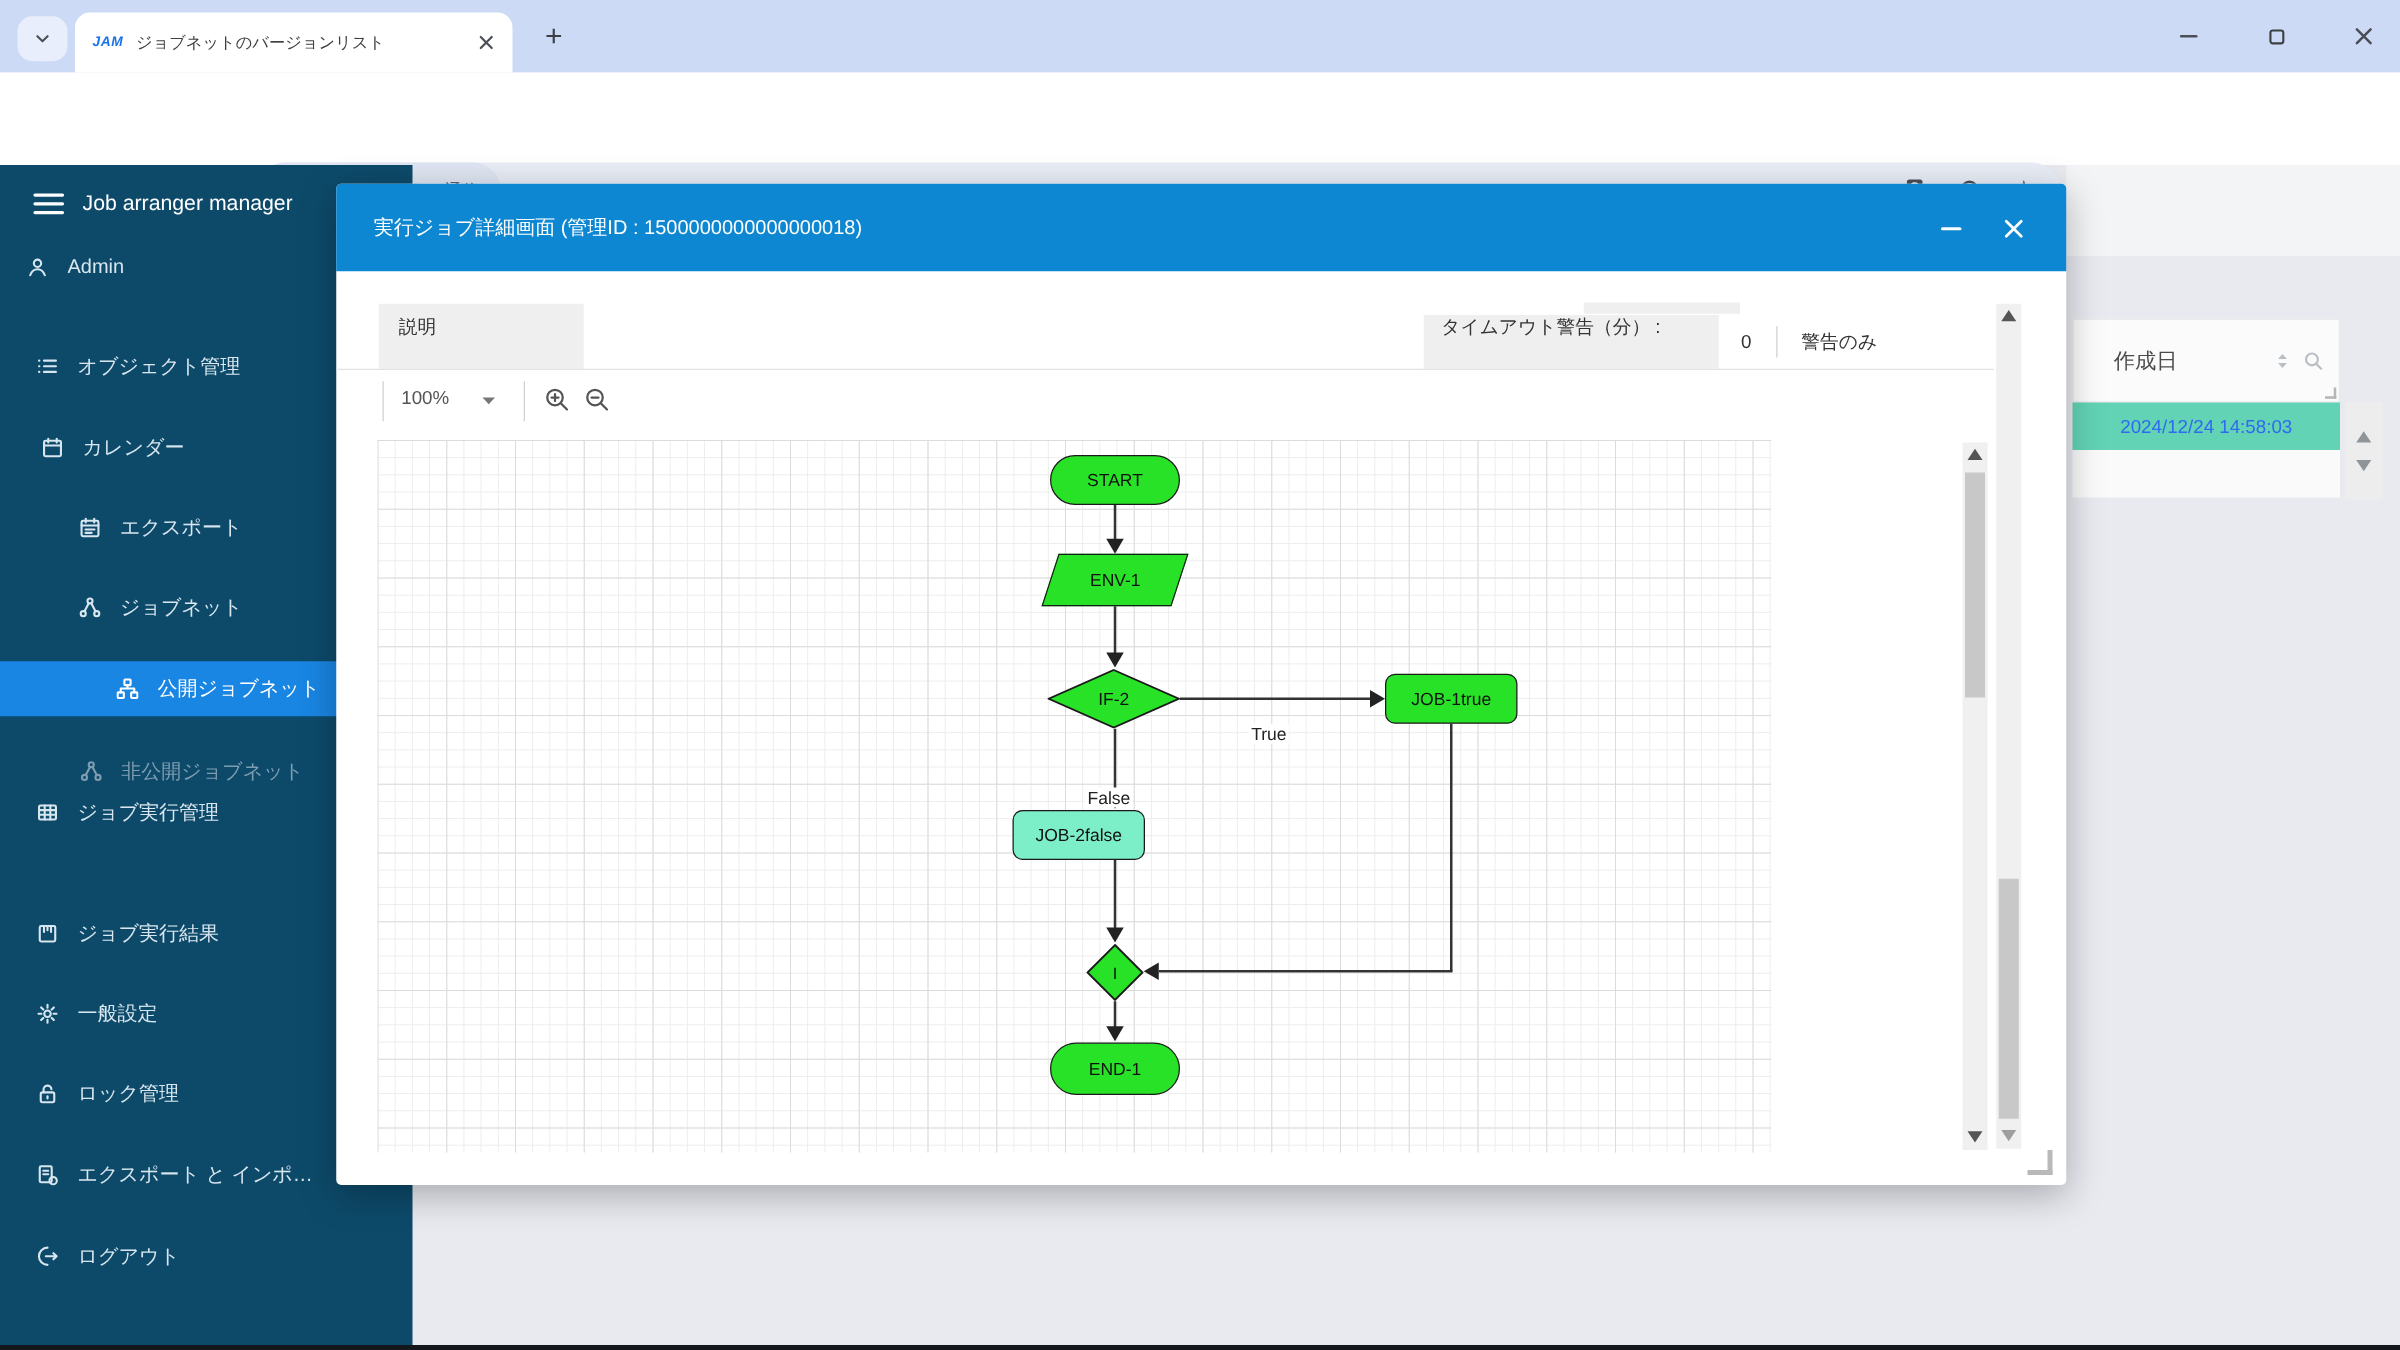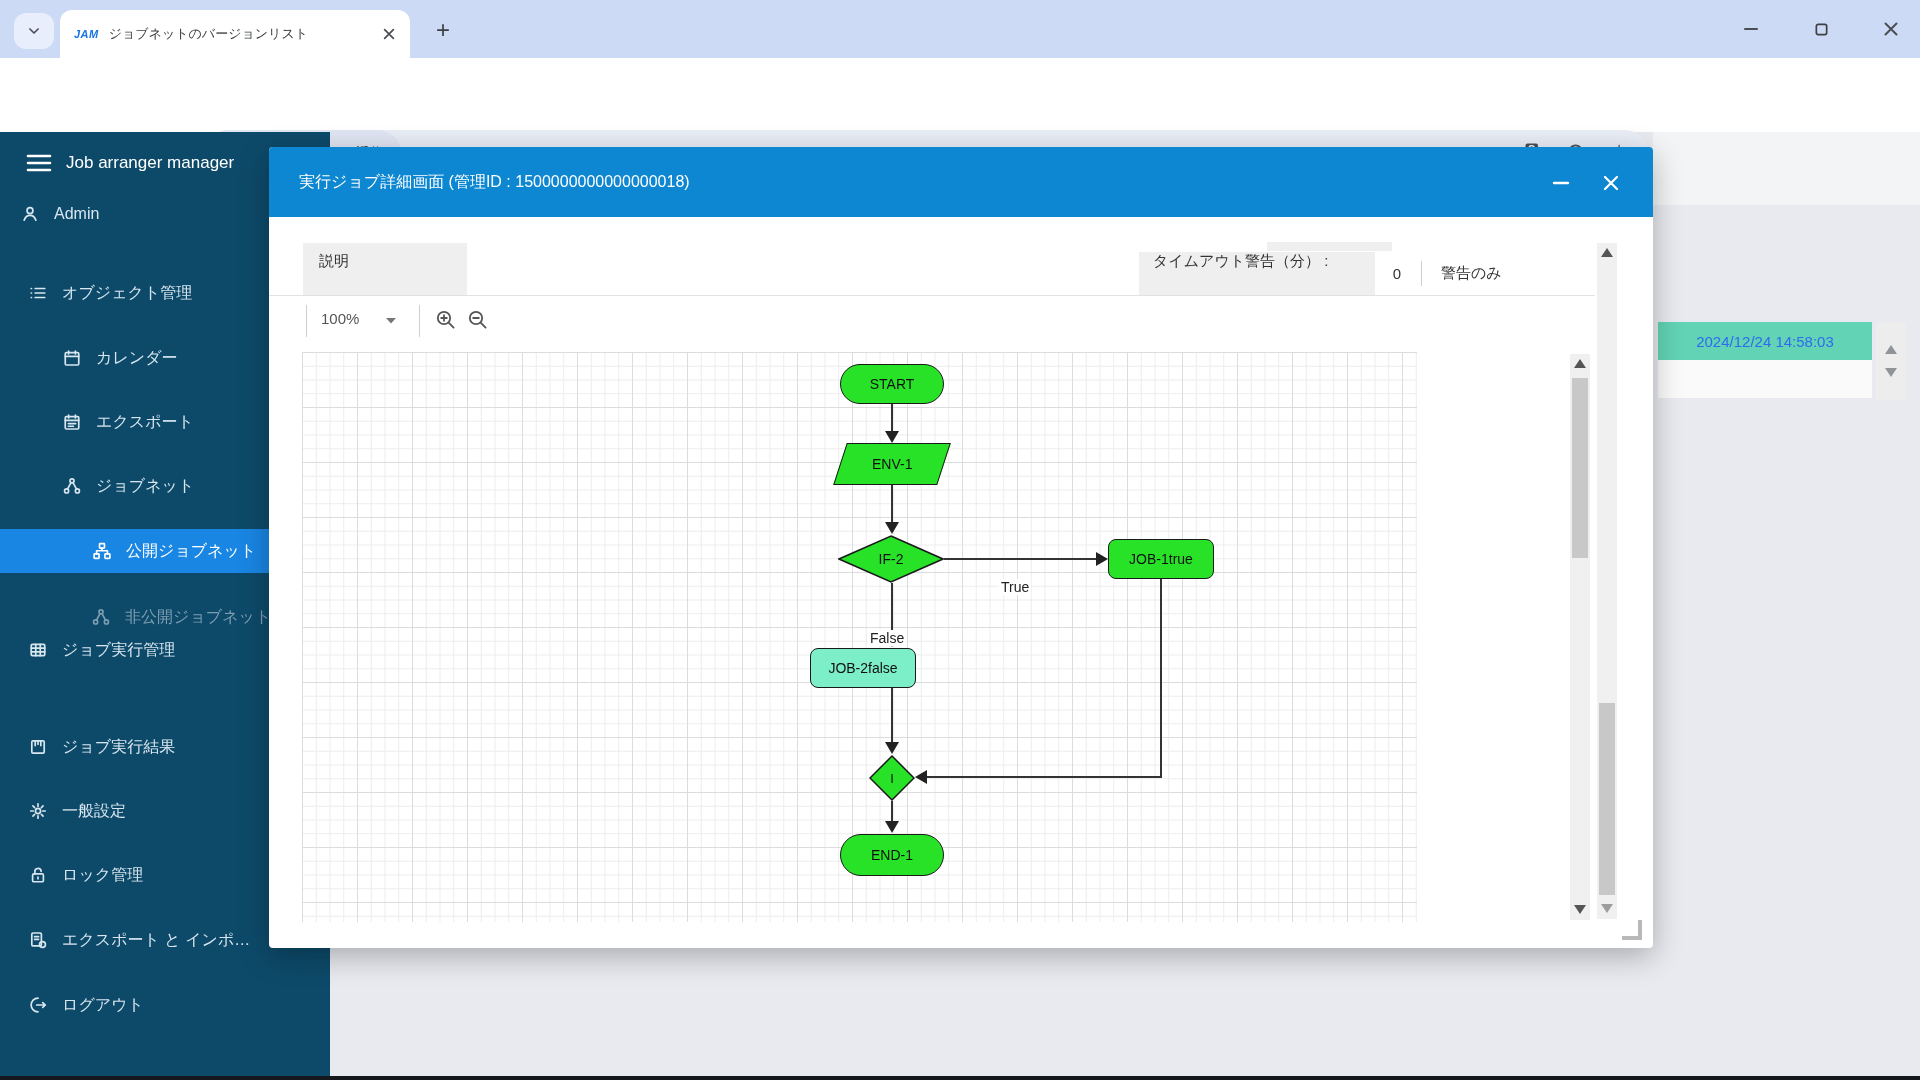--- a/index.html
+++ b/index.html
@@ -236,21 +236,21 @@
 
     <div class="srow" style="top:139px;padding-left:28px">
       <span class="sicon">
           <svg width="18" height="18" viewBox="0 0 16 16">
             <path d="M5.5 4h8.5M5.5 8h8.5M5.5 12h8.5M2 4h.2M2 8h.2M2 12h.2"></path>
           </svg>
         </span>
       <span class="slabel">オブジェクト管理</span>
     </div>
 
-    <div class="srow" style="top:204px;padding-left:62px">
+    <div class="srow" style="top:204px;padding-left:32px">
       <span class="sicon">
           <svg width="18" height="18" viewBox="0 0 16 16">
             <rect x="2" y="3.2" width="12" height="11" rx="1"></rect>
             <path d="M2 6.6h12M5 1.8v2.6M11 1.8v2.6"></path>
           </svg>
         </span>
       <span class="slabel">カレンダー</span>
     </div>
 
     <div class="srow" style="top:268px;padding-left:62px">
@@ -280,21 +280,21 @@
           <svg width="18" height="18" viewBox="0 0 16 16">
             <rect x="5.8" y="1.4" width="4.4" height="4" rx=".5"></rect>
             <rect x="1" y="10.6" width="4.4" height="4" rx=".5"></rect>
             <rect x="10.6" y="10.6" width="4.4" height="4" rx=".5"></rect>
             <path d="M8 5.4v2.4M3.2 10.6V7.8h9.6v2.8"></path>
           </svg>
         </span>
       <span class="slabel">公開ジョブネット</span>
     </div>
 
-    <div class="srow muted" style="top:463px;padding-left:91px">
+    <div class="srow muted" style="top:463px;padding-left:63px">
       <span class="sicon">
           <svg width="18" height="18" viewBox="0 0 16 16">
             <circle cx="8" cy="3.4" r="1.8"></circle>
             <circle cx="3.2" cy="12.4" r="1.8"></circle>
             <circle cx="12.8" cy="12.4" r="1.8"></circle>
             <path d="M7.1 5l-3 5.6M8.9 5l3 5.6"></path>
           </svg>
         </span>
       <span class="slabel">非公開ジョブネット</span>
     </div>
@@ -356,20 +356,32 @@
           <svg width="18" height="18" viewBox="0 0 16 16">
             <path d="M8 1.9a6.1 6.1 0 1 0 0 12.2"></path>
             <path d="M6.8 8h7.7M12.2 5.8L14.5 8l-2.3 2.2"></path>
           </svg>
         </span>
       <span class="slabel">ログアウト</span>
     </div>
   </div>
 
   <div class="vp-top"></div>
+  <div class="vp-header">
+    <span class="vh-label">作成日</span>
+    <svg width="16" height="16" viewBox="0 0 16 16" style="margin-right:8px">
+        <path d="M4.5 6.2L8 2.2l3.5 4z" fill="#b9bec4"></path>
+        <path d="M4.5 9.4L8 13.4l3.5-4z" fill="#b9bec4"></path>
+      </svg>
+    <svg width="17" height="17" viewBox="0 0 18 18" style="margin-right:12px">
+        <circle cx="8" cy="8" r="5" fill="none" stroke="#b9bec4" stroke-width="1.8"></circle>
+        <path d="M11.8 11.8l4 4" stroke="#b9bec4" stroke-width="1.8" stroke-linecap="round"></path>
+      </svg>
+    <span class="vp-grip"></span>
+  </div>
   <div class="vp-row-sel">
     <span>2024/12/24 14:58:03</span>
   </div>
   <div class="vp-row-empty"></div>
   <div class="vp-scroll">
     <span class="tri-up" style="border-bottom-color:#8f9499"></span>
     <span class="tri-down" style="border-top-color:#8f9499"></span>
   </div>
 
   <div class="modal">

